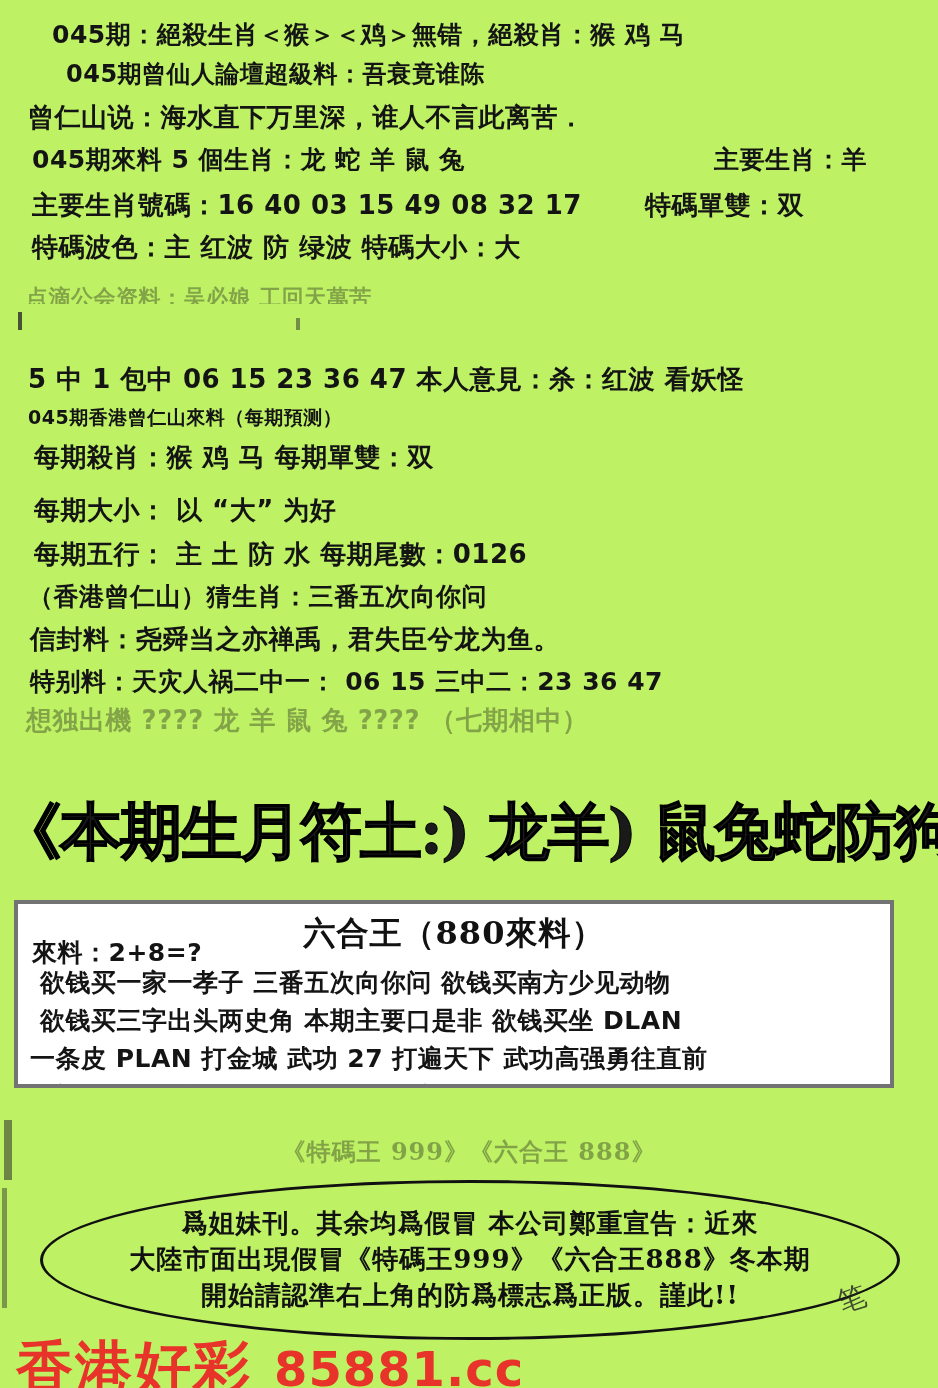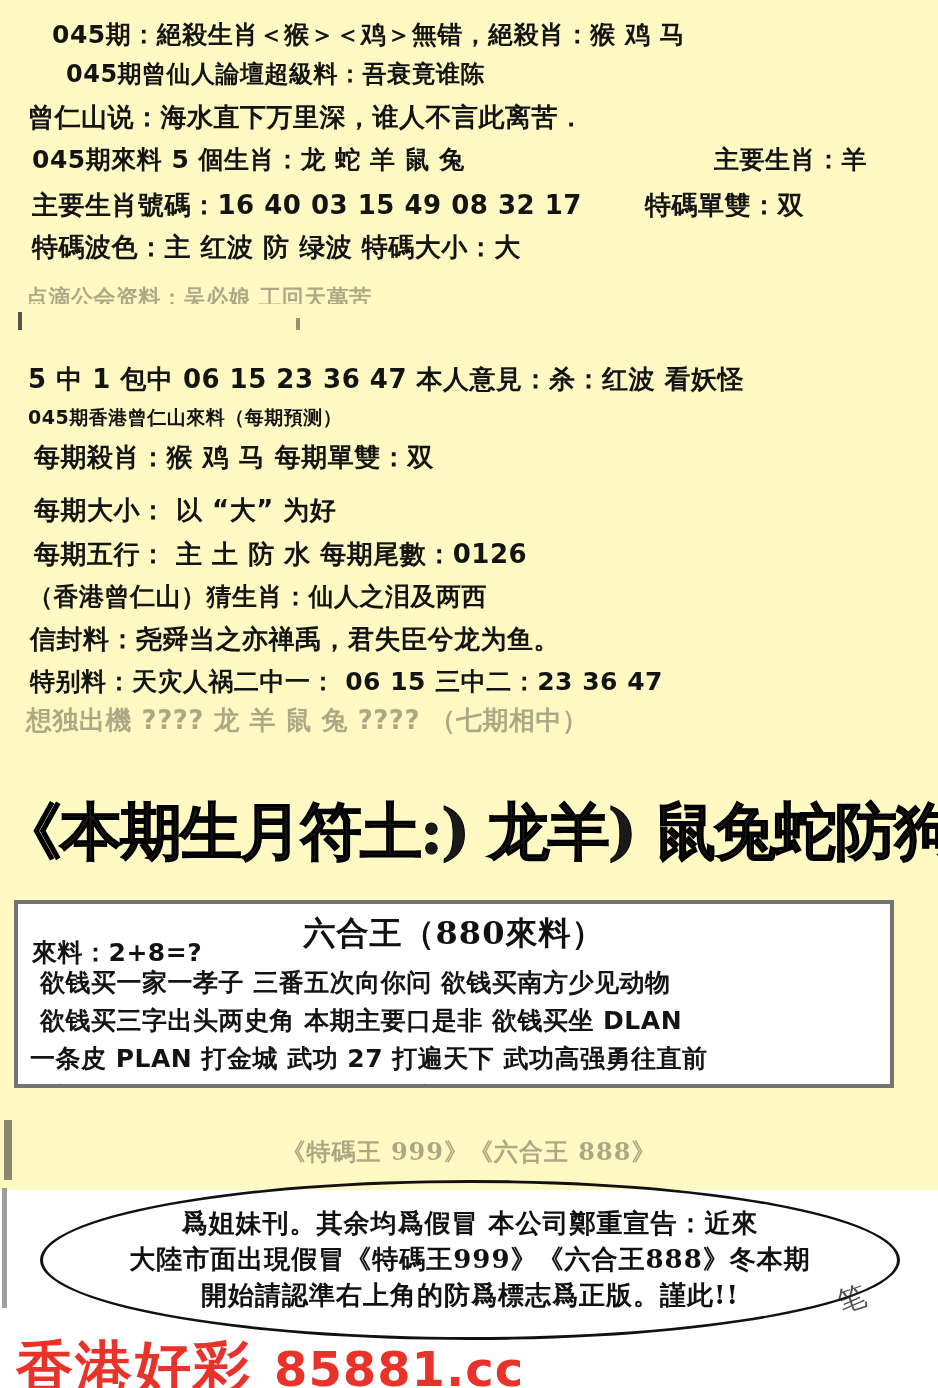--- a/index.html
+++ b/index.html
@@ -11,22 +11,22 @@
     width: 938px;
     height: 1388px;
     position: relative;
     font-family: "DejaVu Sans", sans-serif;
     color: #111111;
     overflow: hidden;
   }
   .page {
     position: relative;
     width: 938px;
-    height: 1190px;
-    background: #fef9c3;
+    height: 1388px;
+    background: #bef264;
   }
 
   
   .line {
     position: absolute;
     white-space: nowrap;
     font-family: "DejaVu Sans", sans-serif;
     color: #141414;
     letter-spacing: 0.5px;
   }
@@ -165,21 +165,21 @@
       <div class="line faded" style="left:26px; top:13px; font-size:22px; font-weight:bold;">点滴公会资料：吴必娘 工回天萬苦</div>
     </div>
     <div class="edge-mark" style="left:18px; top:312px; width:4px; height:18px;"></div>
     <div class="edge-mark" style="left:296px; top:318px; width:4px; height:12px; opacity:.5;"></div>
 
     <div class="line" style="left:28px; top:362px; font-size:26px;">5 中 1 包中  06 15 23 36 47   本人意見：杀：红波 看妖怪</div>
     <div class="line" style="left:28px; top:405px; font-size:19px;">045期香港曾仁山來料（每期預测）</div>
     <div class="line" style="left:34px; top:440px; font-size:26px;">每期殺肖：猴 鸡 马   每期單雙：双</div>
     <div class="line" style="left:34px; top:493px; font-size:26px;">每期大小： 以 “大” 为好</div>
     <div class="line" style="left:34px; top:537px; font-size:26px;">每期五行： 主 土  防 水 每期尾數：0126</div>
-    <div class="line" style="left:28px; top:580px; font-size:25px;">（香港曾仁山）猜生肖：仙人之泪及两西</div>
+    <div class="line" style="left:28px; top:580px; font-size:25px;">（香港曾仁山）猜生肖：三番五次向你问</div>
     <div class="line" style="left:30px; top:622px; font-size:26px;">信封料：尧舜当之亦禅禹，君失臣兮龙为鱼。</div>
     <div class="line" style="left:30px; top:665px; font-size:25px;">特别料：天灾人祸二中一： 06 15    三中二：23 36 47</div>
 
     <div class="clipbox" style="left:0px; top:703px; width:790px; height:32px;">
       <div class="line faded" style="left:26px; top:0px; font-size:26px; font-weight:bold;">想独出機 ???? 龙 羊 鼠 兔 ???? （七期相中）</div>
     </div>
   </div>
 
   <div class="banner">《本期生月符土:) 龙羊) 鼠兔蛇防狗猪午》</div>
 

